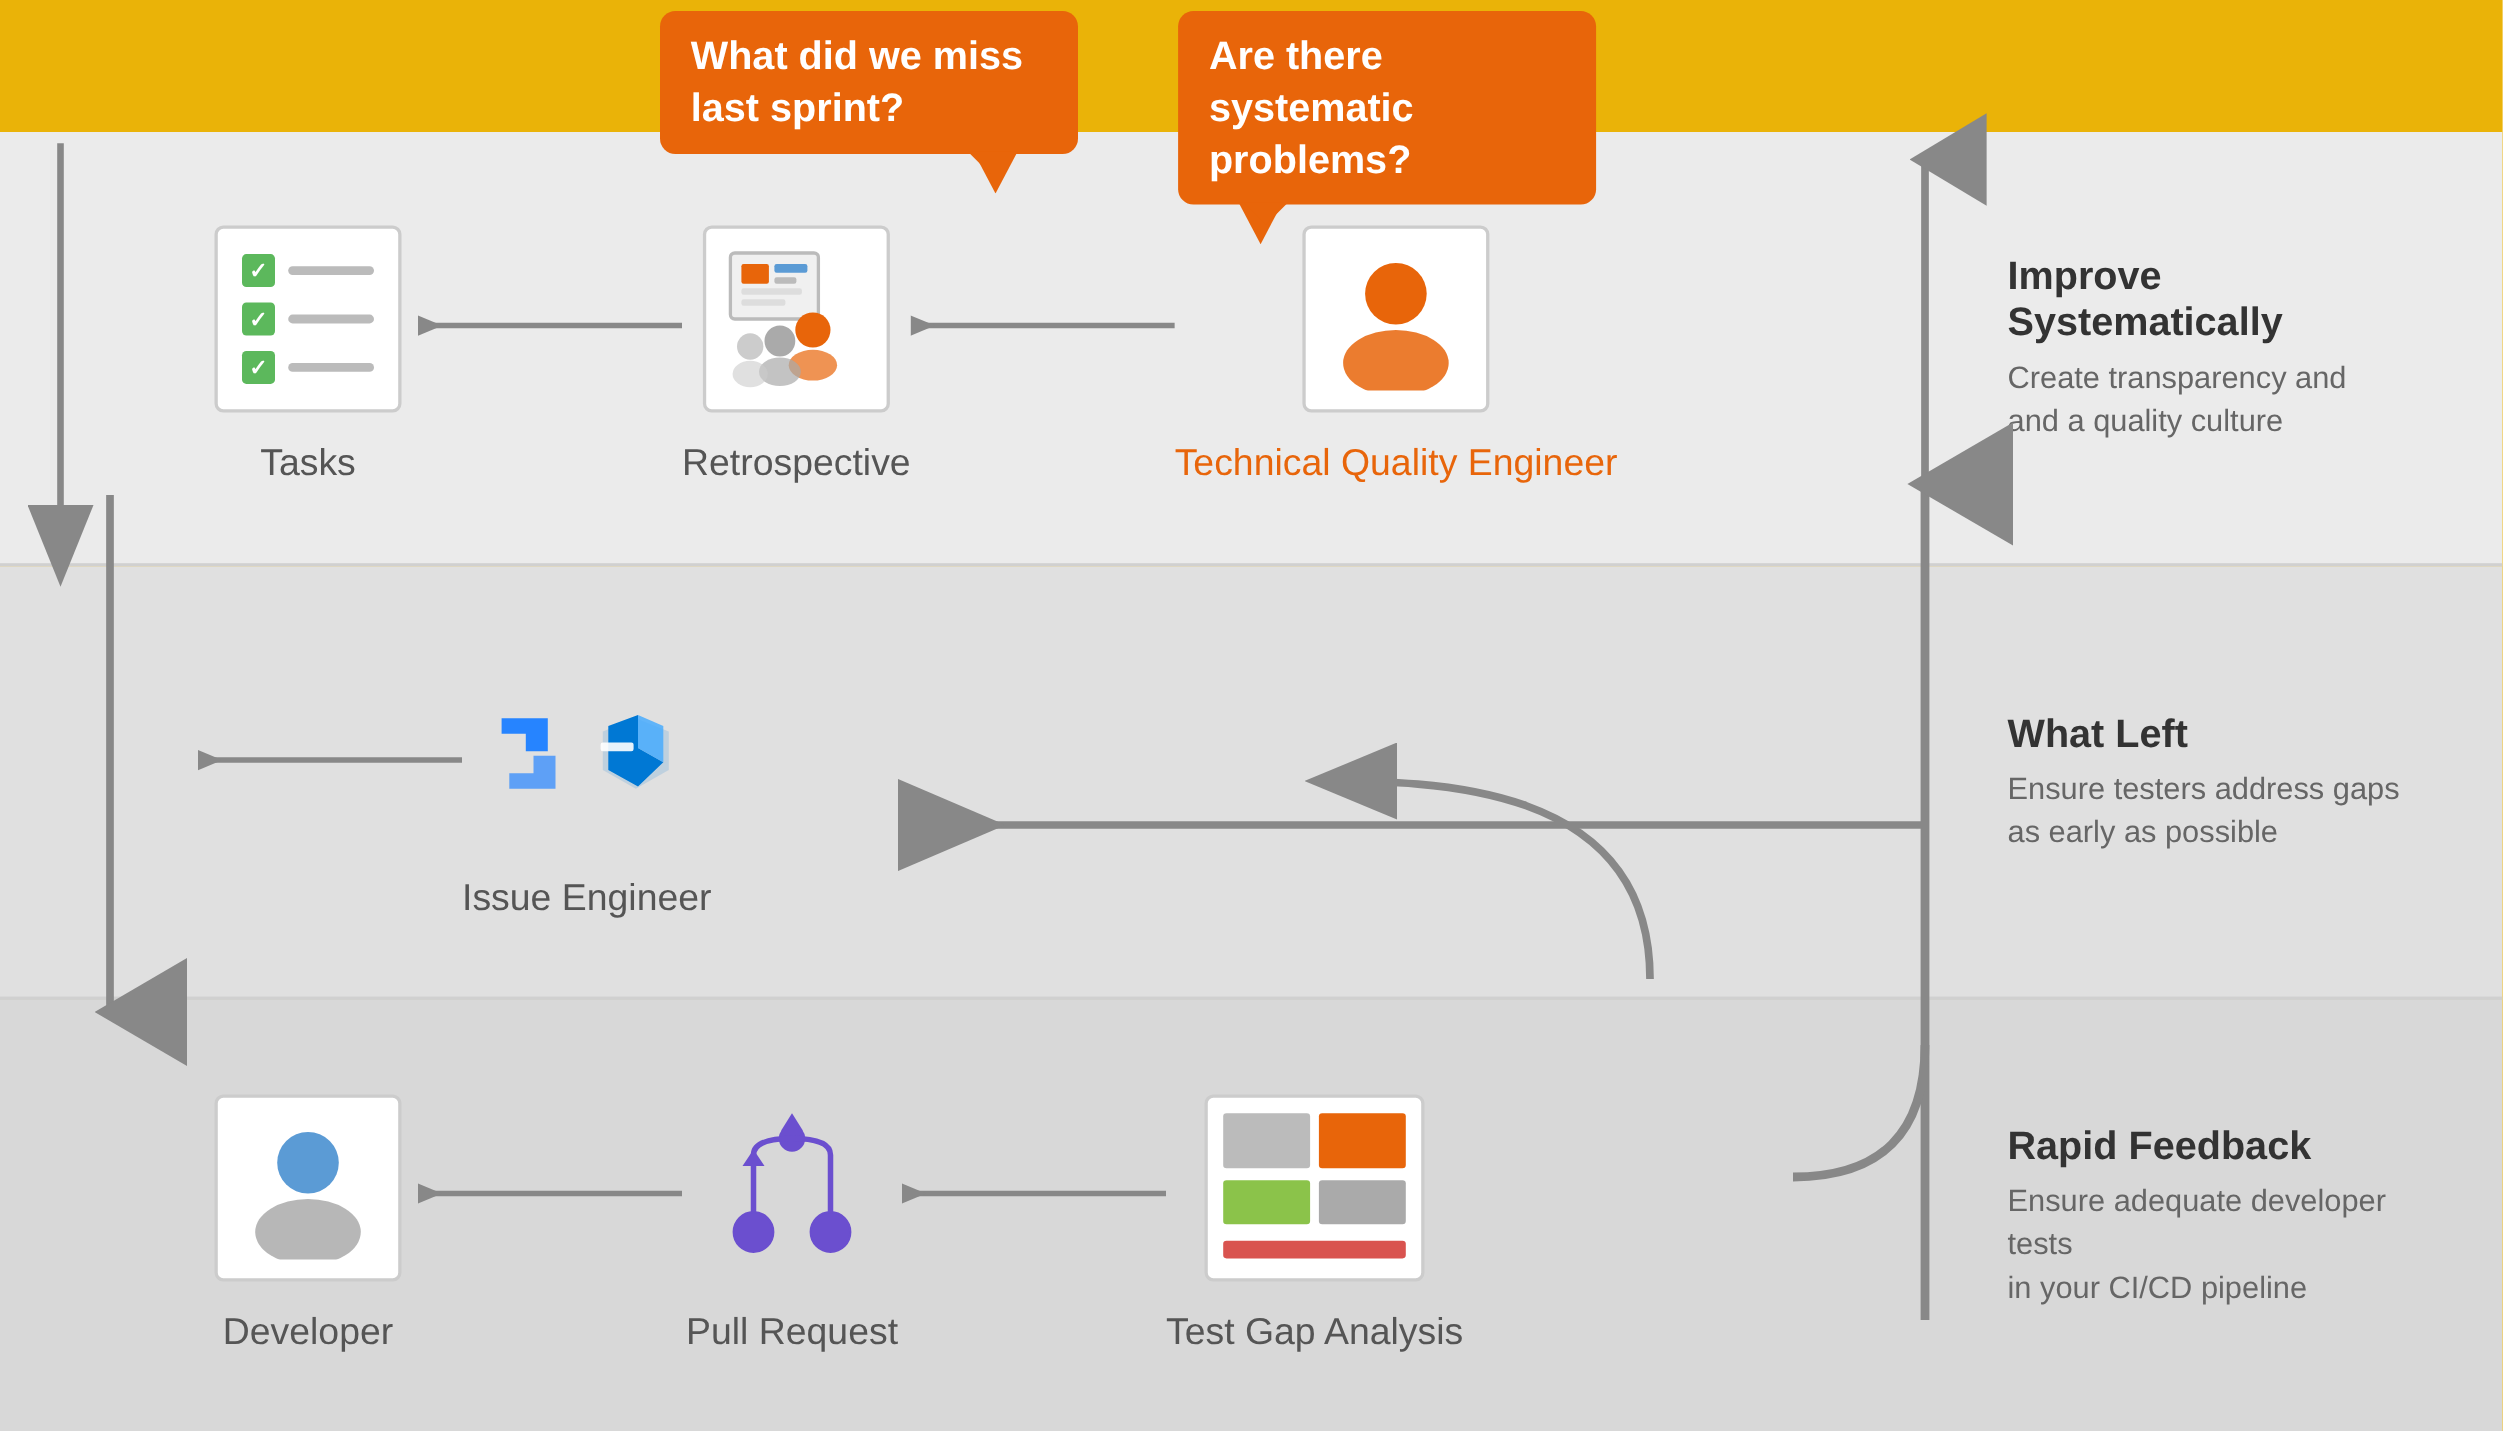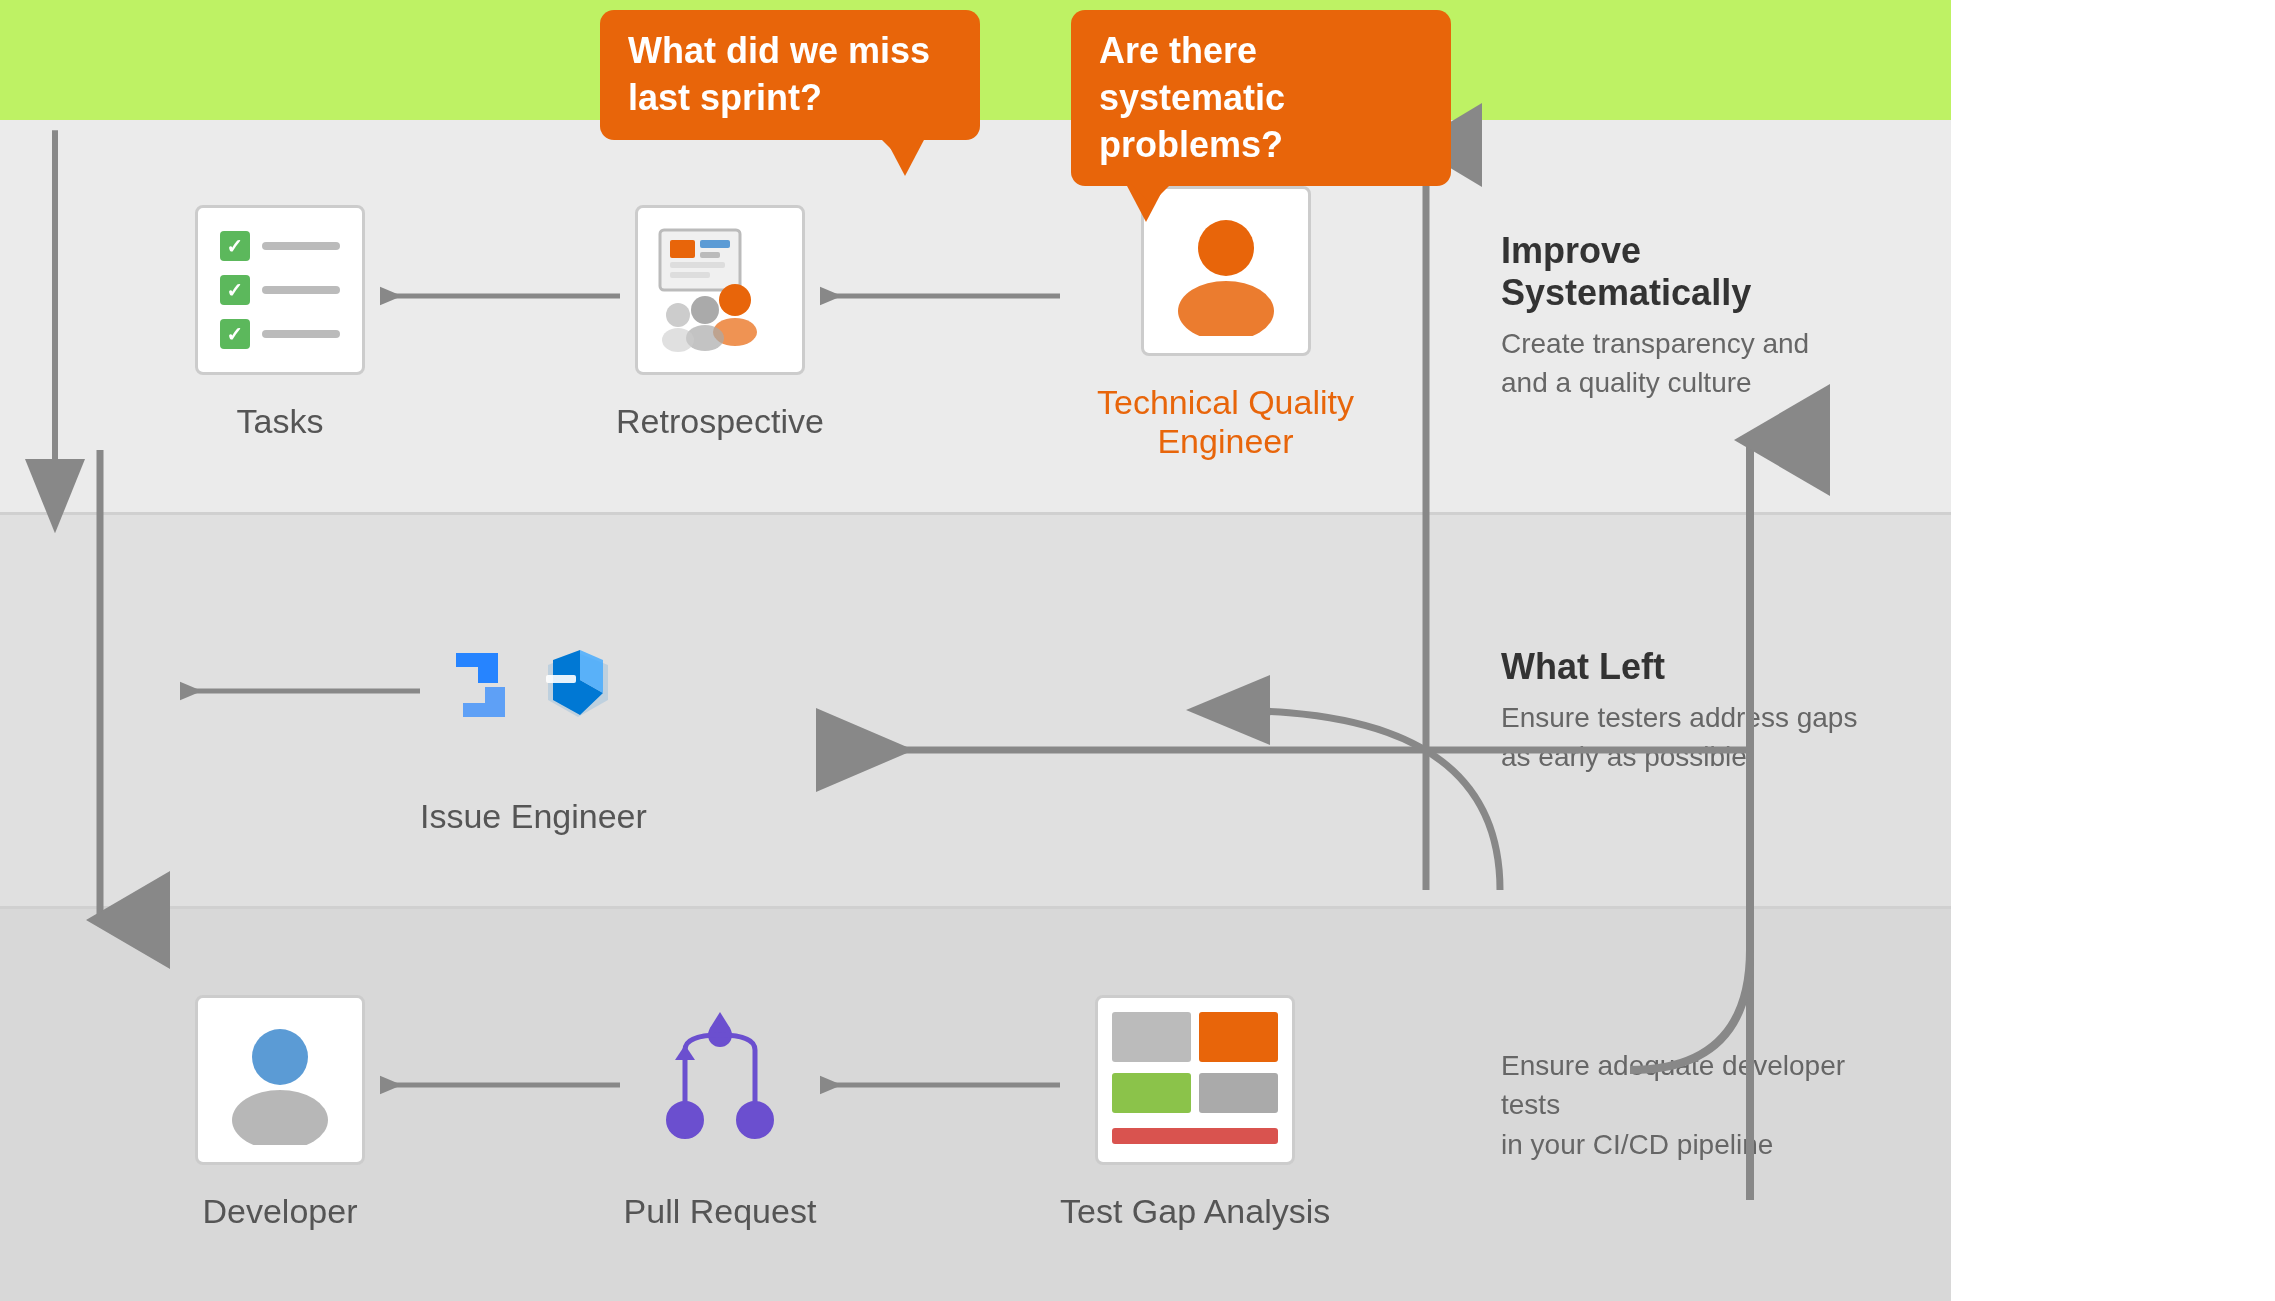--- a/index.html
+++ b/index.html
@@ -6,23 +6,23 @@
     body {
       background: #fff;
       font-family: 'Segoe UI', Arial, sans-serif;
       width: 2275px;
       height: 1301px;
       overflow: hidden;
       position: relative;
     }
 
     .main-container {
-      width: 1951px;
+      width: 2275px;
       height: 1301px;
-      background: #bef264;
+      background: #eab308;
       position: relative;
       display: flex;
       flex-direction: column;
       padding-top: 120px;
     }
 
     
     .speech-bubbles {
       position: absolute;
       top: 0;
@@ -481,20 +481,21 @@
             <div style="grid-column:2/3;grid-row:2/3;background:#aaa;border-radius:3px;height:40px;"></div>
 
             <div style="grid-column:1/3;background:#d9534f;border-radius:3px;height:16px;margin-top:4px;"></div>
           </div>
         </div>
         <div class="flow-label">Test Gap Analysis</div>
       </div>
     </div>
 
     <div class="row-label">
+      <div class="row-label-title">Rapid Feedback</div>
       <div class="row-label-desc">Ensure adequate developer tests<br>in your CI/CD pipeline</div>
     </div>
   </div>
 
 </div>
 
 <svg style="position:fixed;top:0;left:0;width:2275px;height:1301px;pointer-events:none;z-index:20" viewBox="0 0 2275 1301">
   <defs>
     <marker id="ah-up-main" markerWidth="14" markerHeight="12" refX="7" refY="2" orient="auto">
       <polygon points="0 12, 7 0, 14 12" fill="#888"></polygon>

